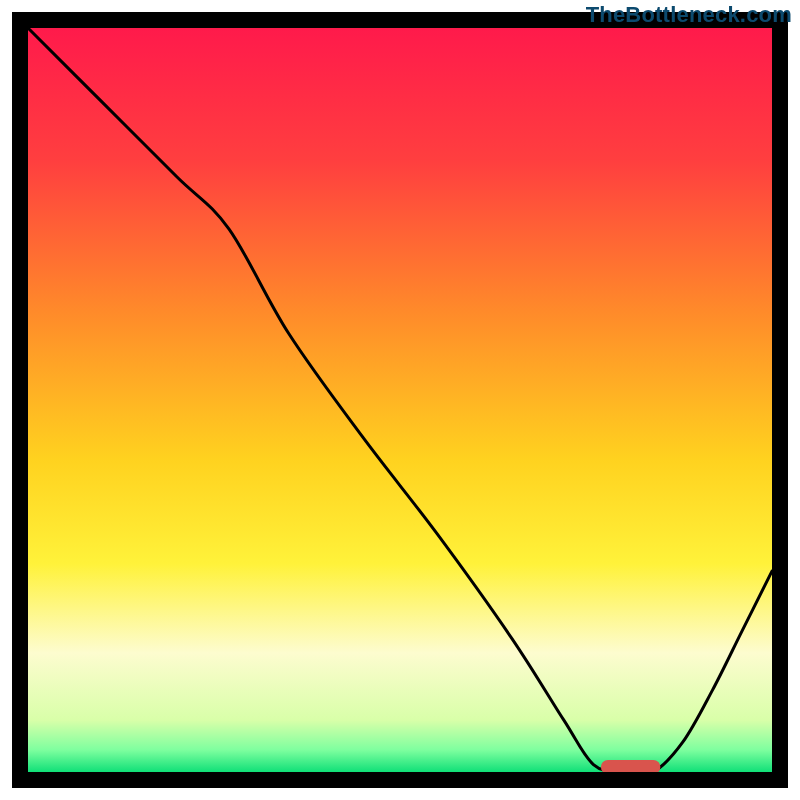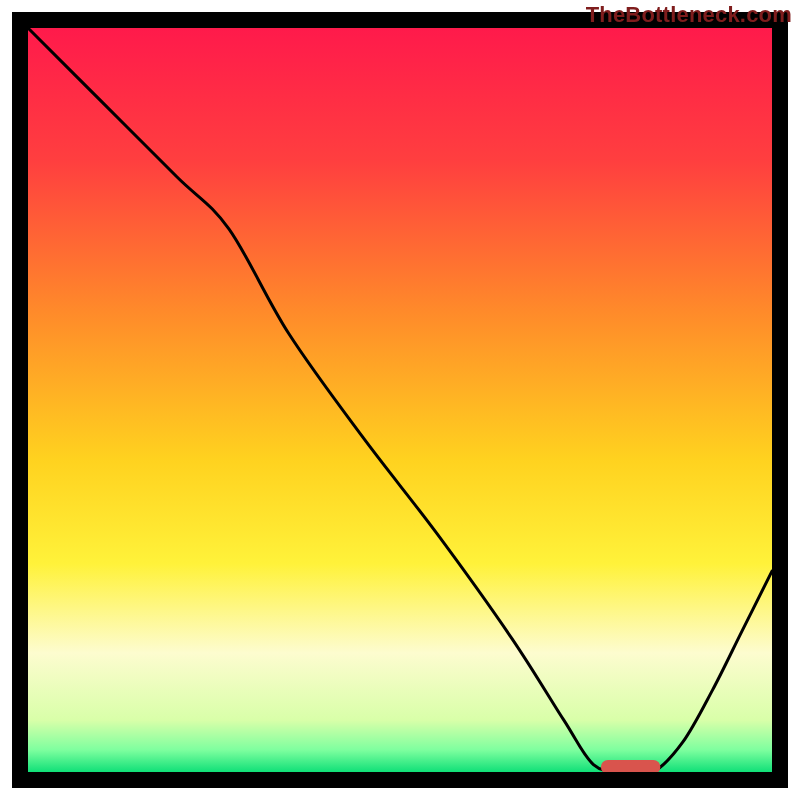--- a/index.html
+++ b/index.html
@@ -14,21 +14,21 @@
     position: relative;
     width: 800px;
     height: 800px;
   }
   .watermark {
     position: absolute;
     top: 2px;
     right: 8px;
     font-size: 22px;
     font-weight: 600;
-    color: #7f1d1d;
+    color: #0c4a6e;
     letter-spacing: 0.2px;
   }
   svg {
     display: block;
   }
 </style>
 </head>
 <body>
 <div class="container">
 

